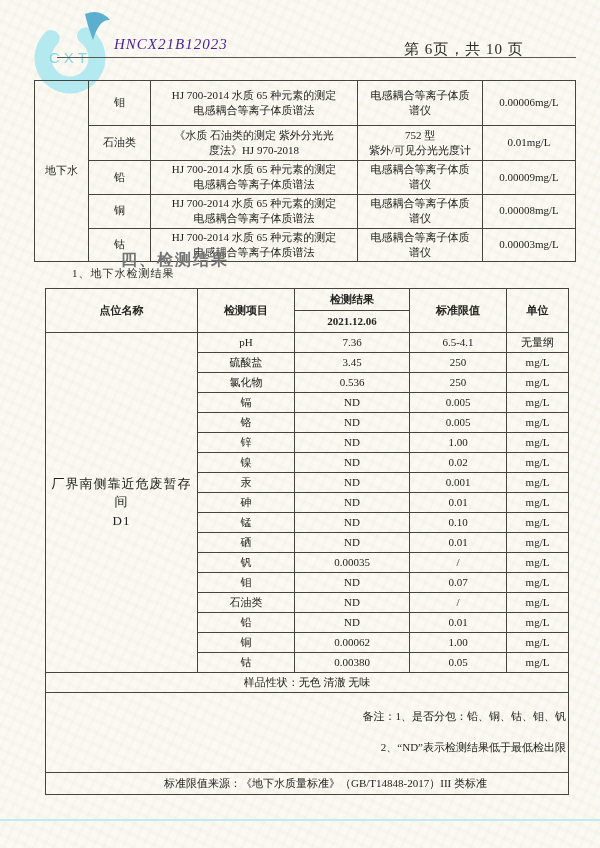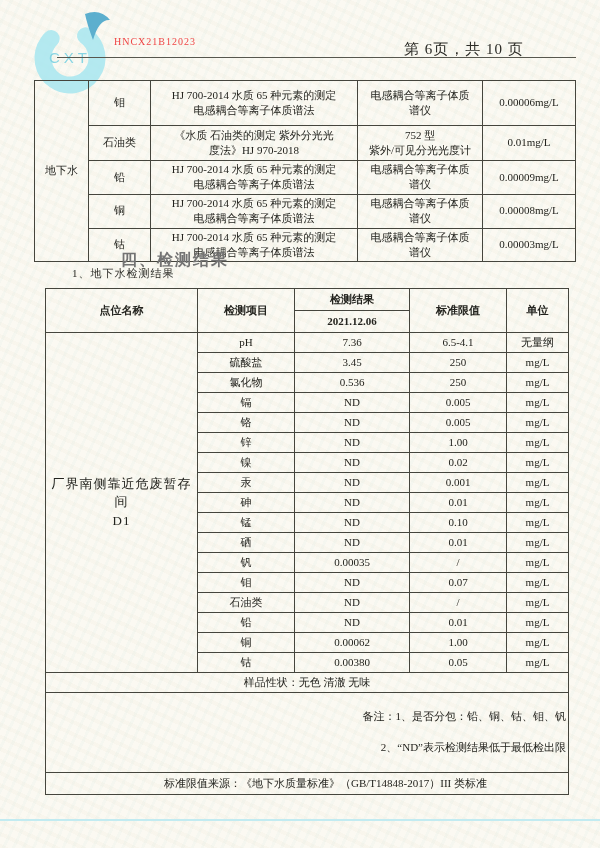--- a/index.html
+++ b/index.html
@@ -20,21 +20,21 @@
       repeating-linear-gradient(25deg, rgba(205,190,150,0.06) 0 4px, rgba(0,0,0,0) 4px 11px);
     pointer-events: none;
   }
 
   .abs { position: absolute; }
 
   .logo { left: 30px; top: 8px; width: 92px; height: 96px; opacity: 0.92; }
 
   .report-no {
     left: 114px; top: 36px;
-    font-size: 10px; letter-spacing: 1px; color: #ef4444;
+    font-size: 15px; letter-spacing: 1px; color: #4c1d95; font-style: italic;
   }
   .page-info {
     left: 404px; top: 40px;
     font-size: 15px; letter-spacing: 1px; color: #2b2b26;
   }
   .header-rule {
     left: 57px; top: 57px; width: 519px; height: 1px;
     background: #57574e;
   }
 

